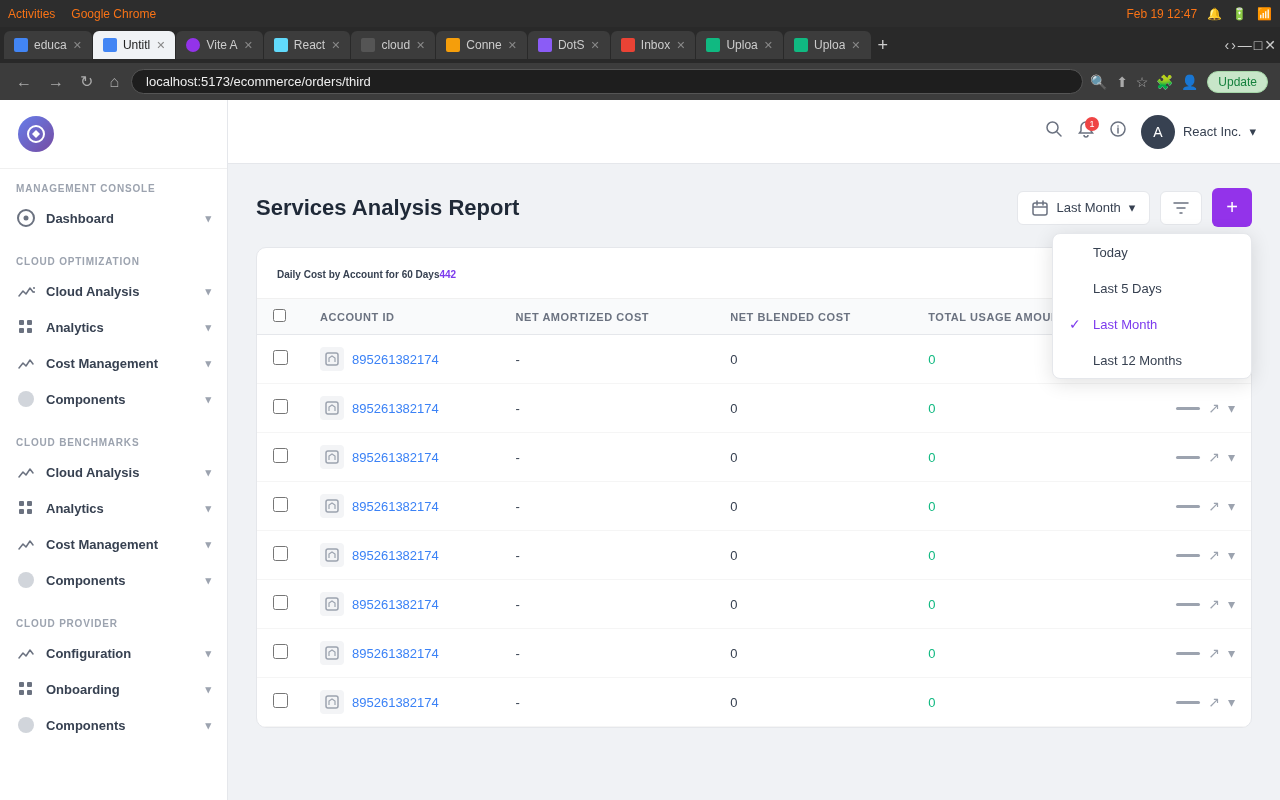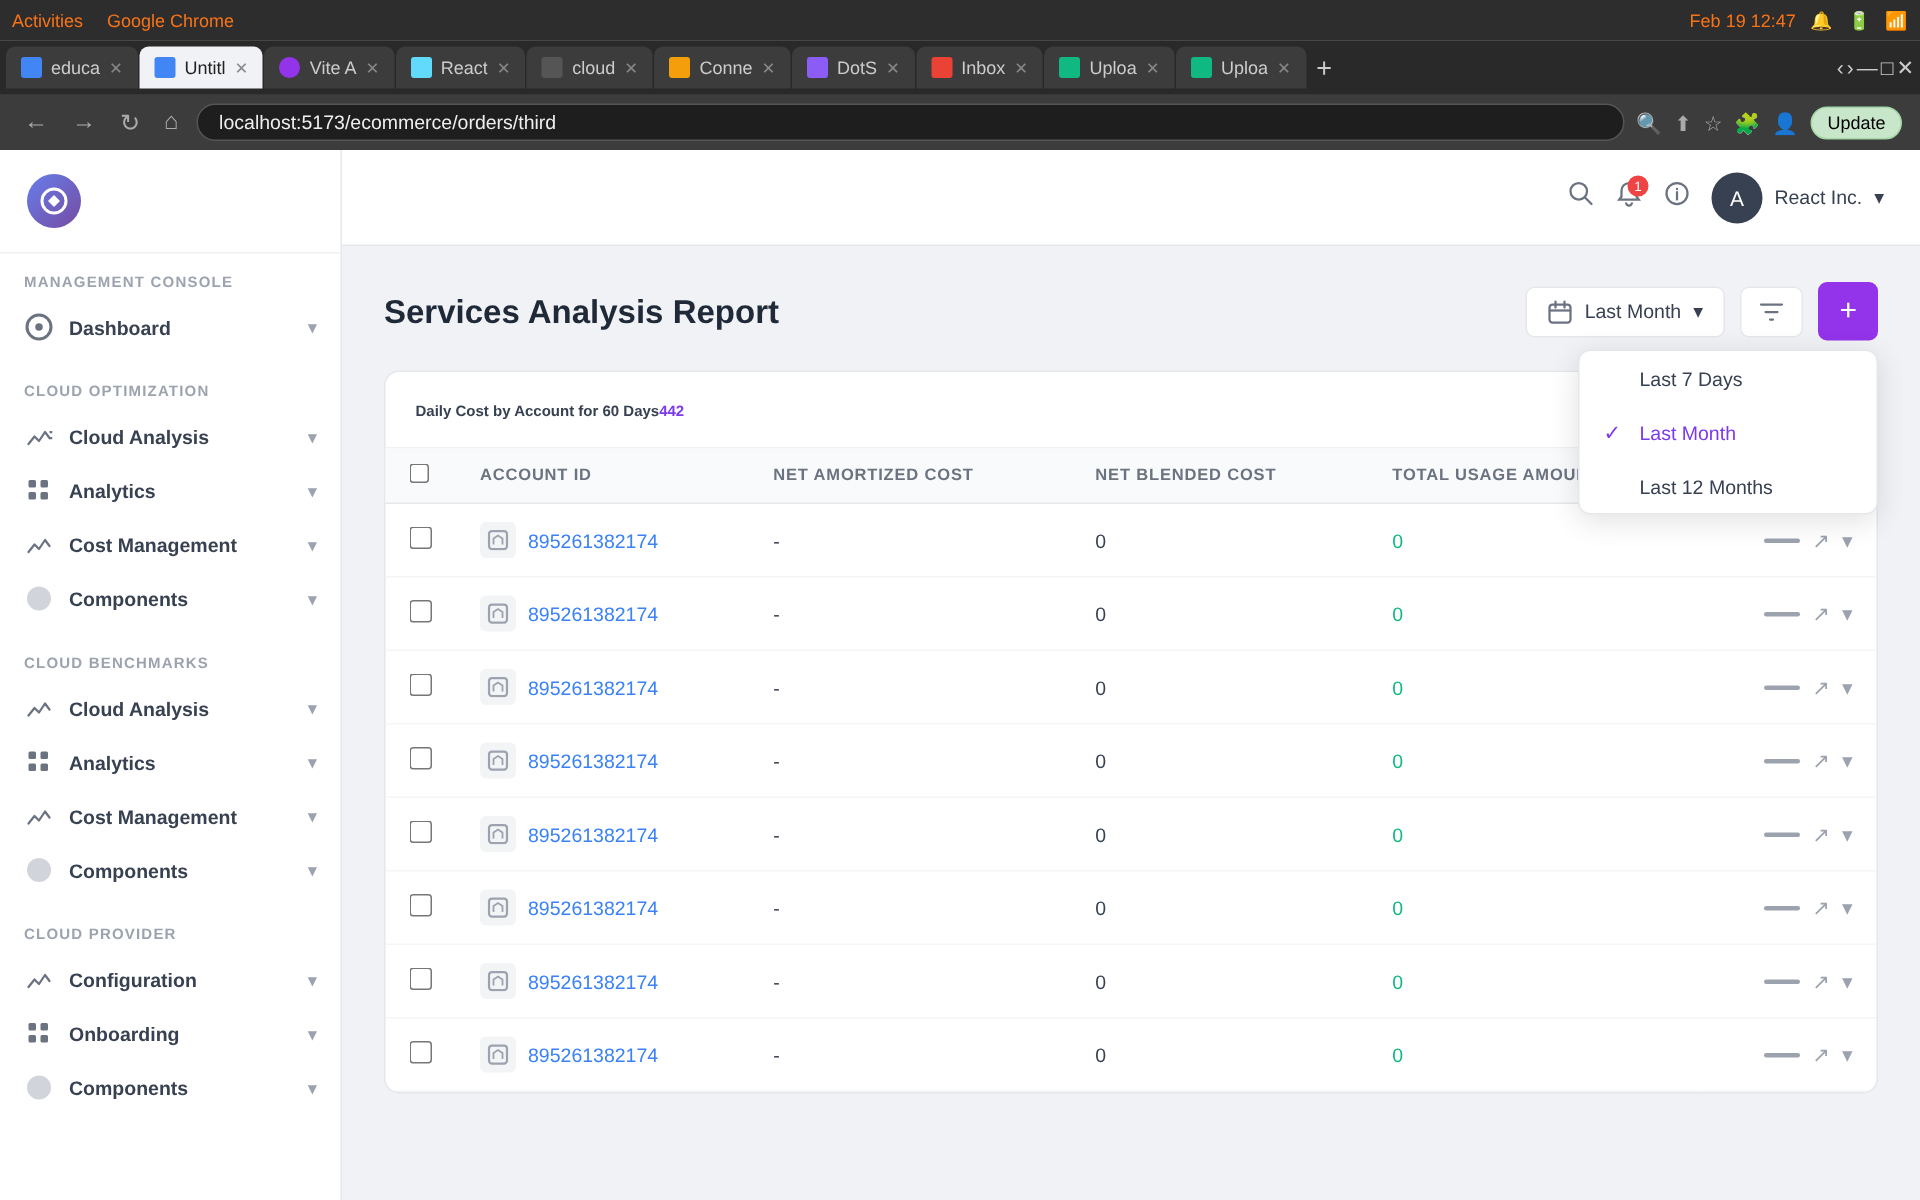--- a/index.html
+++ b/index.html
@@ -20,21 +20,21 @@
     .tab-close { font-size: 11px; color: #888; cursor: pointer; flex-shrink: 0; }
     .tab-new { background: none; border: none; color: #ccc; font-size: 18px; cursor: pointer; padding: 0 6px; }
     .tab-arrows { display: flex; gap: 2px; margin-left: auto; }
     .tab-arrows button { background: none; border: none; color: #ccc; cursor: pointer; font-size: 14px; }
 
     .address-bar { display: flex; align-items: center; gap: 8px; padding: 6px 12px; background: #3c3c3c; }
     .nav-btn { background: none; border: none; color: #aaa; cursor: pointer; font-size: 16px; padding: 2px 4px; }
     .address-input { flex: 1; background: #1e1e1e; border: 1px solid #555; border-radius: 20px; padding: 4px 14px; color: #eee; font-size: 13px; outline: none; }
     .browser-actions { display: flex; gap: 8px; align-items: center; }
     .browser-action-btn { background: none; border: none; color: #aaa; cursor: pointer; font-size: 14px; }
-    .update-btn { background: #c8e6c9; border: 1px solid #a5d6a7; border-radius: 14px; padding: 3px 10px; font-size: 12px; color: #000000; cursor: pointer; font-weight: 500; }
+    .update-btn { background: #c8e6c9; border: 1px solid #a5d6a7; border-radius: 14px; padding: 3px 10px; font-size: 12px; color: #15803d; cursor: pointer; font-weight: 500; }
 
     
     .app-container { display: flex; flex: 1; overflow: hidden; }
 
     
     .sidebar { width: 228px; background: #fff; border-right: 1px solid #e5e7eb; display: flex; flex-direction: column; overflow-y: auto; flex-shrink: 0; }
     .sidebar-logo { padding: 16px 18px; display: flex; align-items: center; gap: 10px; border-bottom: 1px solid #f0f0f0; }
     .logo-icon { width: 36px; height: 36px; border-radius: 50%; background: linear-gradient(135deg, #667eea, #764ba2); display: flex; align-items: center; justify-content: center; color: white; font-size: 16px; }
     .sidebar-section { padding: 14px 0 6px; }
     .sidebar-section-title { font-size: 10px; font-weight: 700; color: #9ca3af; letter-spacing: 0.08em; padding: 0 16px 6px; text-transform: uppercase; }
@@ -398,21 +398,25 @@
                 <path d="M1 7h14" stroke="#6b7280" stroke-width="1.5"></path>
                 <path d="M5 1v4M11 1v4" stroke="#6b7280" stroke-width="1.5" stroke-linecap="round"></path>
               </svg>
             <span>Last Month</span>
             <span>▾</span>
           </button>
 
           <div class="dropdown-menu">
             <div class="dropdown-item">
               <span class="check-mark">&nbsp;</span>
-              <span>Last 7 Days</span>
+              <span>Today</span>
+            </div>
+            <div class="dropdown-item">
+              <span class="check-mark">&nbsp;</span>
+              <span>Last 5 Days</span>
             </div>
             <div class="dropdown-item selected">
               <span class="check-mark">✓</span>
               <span>Last Month</span>
             </div>
             <div class="dropdown-item">
               <span class="check-mark">&nbsp;</span>
               <span>Last 12 Months</span>
             </div>
           </div>

